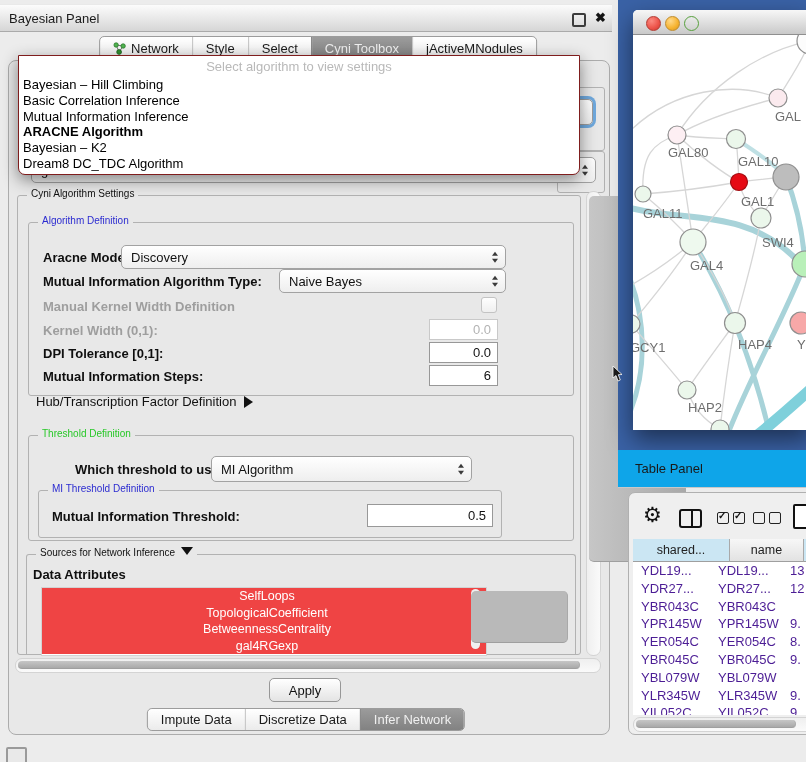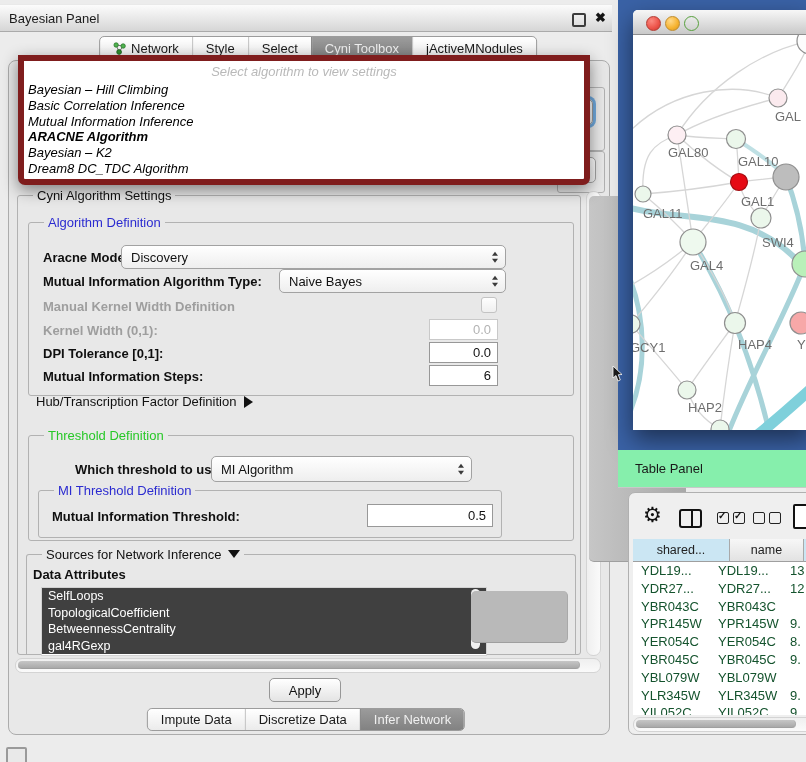--- a/index.html
+++ b/index.html
@@ -17,21 +17,21 @@
   .seg{display:flex;align-items:center;padding:0 13px;border-left:1px solid #c2c2c2;color:#1a1a1a;white-space:nowrap;}
   .seg:first-child{border-left:none;}
   .seg.sel{background:linear-gradient(#9b9b9b,#828282);color:#f0f0f0;border-left-color:#7c7c7c;}
   .cp-tabs{position:absolute;top:36px;left:318px;transform:translateX(-50%);z-index:5;}
   .cp-bottom-tabs{position:absolute;top:708px;left:306px;transform:translateX(-50%);z-index:5;}
   .neticon{margin-right:5px;display:inline-flex;}
   .cp-body{position:absolute;left:8px;top:60px;width:600px;height:673px;background:#e8e8e8;
     border:1px solid #acacac;border-radius:8px;}
   
   .gbox{position:absolute;border:1px solid #b2b2b2;border-radius:3px;}
-  .gtitle{position:absolute;top:-8px;left:15px;background:#e8e8e8;padding:0 4px;font-size:13px;white-space:nowrap;}
+  .gtitle{position:absolute;top:-8px;left:9px;background:#e8e8e8;padding:0 4px;font-size:10px;white-space:nowrap;}
   .t-blue{color:#2b2bd0;}
   .t-green{color:#28c828;}
   .lbl{position:absolute;font-size:13px;font-weight:bold;color:#0f0f0f;white-space:nowrap;}
   .lbl.dis{color:#9e9e9e;}
   .tf{position:absolute;background:#fff;border:1px solid #989898;font-size:13px;
       display:flex;align-items:center;justify-content:flex-end;padding:0 6px;}
   .tf.dis{border-color:#c9c9c9;color:#b3b3b3;}
   .combo{position:absolute;background:linear-gradient(#ffffff,#eeeeee);border:1px solid #a2a2a2;
       border-radius:5px;font-size:13px;display:flex;align-items:center;padding:0 24px 0 9px;white-space:nowrap;}
   .spin{position:absolute;right:7px;top:50%;transform:translateY(-50%);display:flex;flex-direction:column;align-items:center;}
@@ -39,69 +39,69 @@
   .spin .u{border-bottom:4.5px solid #3a3a3a;margin-bottom:2.5px;}
   .spin .d{border-top:4.5px solid #3a3a3a;}
   .cb{position:absolute;width:14px;height:14px;background:linear-gradient(#fefefe,#efefef);
       border:1px solid #c3c3c3;border-radius:3px;}
   .arrow-right{display:inline-block;width:0;height:0;border-top:6px solid transparent;
       border-bottom:6px solid transparent;border-left:9px solid #111;margin-left:8px;vertical-align:-2px;}
   .arrow-down{display:inline-block;width:0;height:0;border-left:6px solid transparent;
       border-right:6px solid transparent;border-top:8px solid #111;margin-left:6px;vertical-align:1px;}
   .attr-list{position:absolute;background:#fff;border:1px solid #d2d2d2;overflow:hidden;}
   .attr-item{height:16.5px;line-height:16.5px;font-size:12.5px;padding-left:6px;color:#111;}
-  .attr-item.sel{background:#404040;color:#fff;}
+  .attr-item.sel{background:#ef4444;color:#fff;text-align:center;}
   .list-sb{position:absolute;top:2px;right:2px;width:9px;height:60px;background:#f0f0f0;border-radius:5px;}
   .list-sb .th{position:absolute;left:0;top:2px;width:9px;height:52px;background:#b9b9b9;border-radius:5px;}
   .sb-v{position:absolute;background:linear-gradient(90deg,#efefef,#fafafa);border:1px solid #d4d4d4;border-radius:7px;}
   .sb-v .th{position:absolute;left:1.5px;width:9px;background:linear-gradient(90deg,#c6c6c6,#a9a9a9);border-radius:5px;}
   .sb-h{position:absolute;background:linear-gradient(#efefef,#fafafa);border:1px solid #d4d4d4;border-radius:7px;}
   .sb-h .th{position:absolute;top:1.5px;height:8px;background:linear-gradient(#c6c6c6,#a9a9a9);border-radius:5px;}
   .btn{position:absolute;background:linear-gradient(#ffffff,#e4e4e4);border:1px solid #979797;
       border-radius:5px;font-size:13px;display:flex;align-items:center;justify-content:center;}
   
   .popup{position:absolute;left:18px;top:55px;width:560px;height:118px;background:#fff;
-      border:6px solid #7f1d1d;border-radius:0 0 7px 7px;box-shadow:0 5px 16px rgba(0,0,0,.45);z-index:50;overflow:hidden;font-style:italic;}
+      border:1px solid #7f1d1d;border-radius:0 0 7px 7px;box-shadow:0 5px 16px rgba(0,0,0,.45);z-index:50;overflow:hidden;}
   .popup-head{height:21px;line-height:21px;text-align:center;color:#b9b9b9;font-size:13px;}
   .algo-item{height:15.8px;line-height:15.8px;font-size:13px;padding-left:4px;color:#000;white-space:nowrap;}
   .algo-item.b{font-weight:bold;}
   
   .frag{position:absolute;border:1px solid #b2b2b2;border-radius:3px;background:#e8e8e8;}
   .focusring{position:absolute;box-shadow:0 0 0 3px #6fa8dc;border-radius:6px;}
   
   .desktop{position:absolute;left:618px;top:0;width:188px;height:450px;background:#3a62a6;}
   .mac-window{position:absolute;left:15px;top:10px;width:178px;height:420px;background:#fff;
       border-radius:5px 5px 0 0;box-shadow:0 10px 24px rgba(0,0,0,.5);}
   .mac-titlebar{position:absolute;left:0;top:0;width:100%;height:24px;border-radius:5px 5px 0 0;
       background:linear-gradient(#f7f7f7,#c9c9c9);border-bottom:1px solid #8f8f8f;}
   .light{position:absolute;top:5.5px;width:13px;height:13px;border-radius:50%;}
   .mac-content{position:absolute;left:0;top:25px;width:173px;height:395px;overflow:hidden;background:#fff;}
   svg.net text{font-size:13px;fill:#6e6e6e;font-family:"Liberation Sans",sans-serif;}
   
-  .tp-titlebar{position:absolute;left:618px;top:450px;width:188px;height:37px;background:#86efac;
+  .tp-titlebar{position:absolute;left:618px;top:450px;width:188px;height:37px;background:#0ea5e9;
       border-bottom:1px solid #c8c8c8;}
   .tp-title{position:absolute;left:17px;top:11px;font-size:13px;color:#1a1a1a;}
   .tp-body{position:absolute;left:628px;top:492px;width:190px;height:241px;background:#efefef;
       border:1px solid #b0b0b0;border-radius:7px;}
   .gear{position:absolute;left:14px;top:12px;font-size:21px;color:#111;line-height:20px;}
   .gear::before{content:'\2699';}
   .colicon{position:absolute;left:50px;top:16px;width:19px;height:15px;border:2.5px solid #111;border-radius:3px;}
   .colicon::after{content:'';position:absolute;left:50%;top:0;width:2.5px;height:100%;background:#111;}
   .cbpair{position:absolute;top:19px;display:flex;gap:4px;}
   .cbicon{width:10px;height:10px;border:1.6px solid #222;border-radius:2px;position:relative;}
   .cbicon.ck::after{content:'\2713';position:absolute;left:0px;top:-3px;font-size:10px;font-weight:bold;color:#111;}
   .docicon{position:absolute;left:164px;top:11px;width:16px;height:21px;border:2px solid #111;border-radius:2px;background:#fff;}
   .tbl{position:absolute;left:4px;top:46px;width:180px;height:176px;overflow:hidden;background:#fff;}
   .thead{display:flex;height:23px;}
   .th{box-sizing:border-box;height:23px;line-height:22px;text-align:center;font-size:12.5px;color:#222;
       background:linear-gradient(#f7f7f7,#e2e2e2);border-right:1px solid #a9a9a9;border-bottom:1px solid #9f9f9f;flex:none;}
   .th.hl{background:#cbe6f3;}
   .th:nth-child(1){width:97px;}.th:nth-child(2){width:74px;}.th:nth-child(3){width:40px;}
   .tr{display:flex;height:17.8px;}
-  .td{box-sizing:border-box;font-size:13px;line-height:17.8px;color:#14532d;white-space:nowrap;overflow:hidden;flex:none;}
+  .td{box-sizing:border-box;font-size:13px;line-height:17.8px;color:#4c1d95;white-space:nowrap;overflow:hidden;flex:none;}
   .td0{width:77px;padding-left:8px;}.td1{width:74px;padding-left:8px;}.td2{width:40px;padding-left:6px;}
   .mini-square{position:absolute;left:6px;top:747px;width:17px;height:15px;border:2px solid #9a9a9a;
       border-radius:2px;background:#e9e9e9;}
   .cursor{position:absolute;left:612px;top:366px;z-index:60;}
 </style>
 </head>
 <body>
 
 <div class="stage">
 

